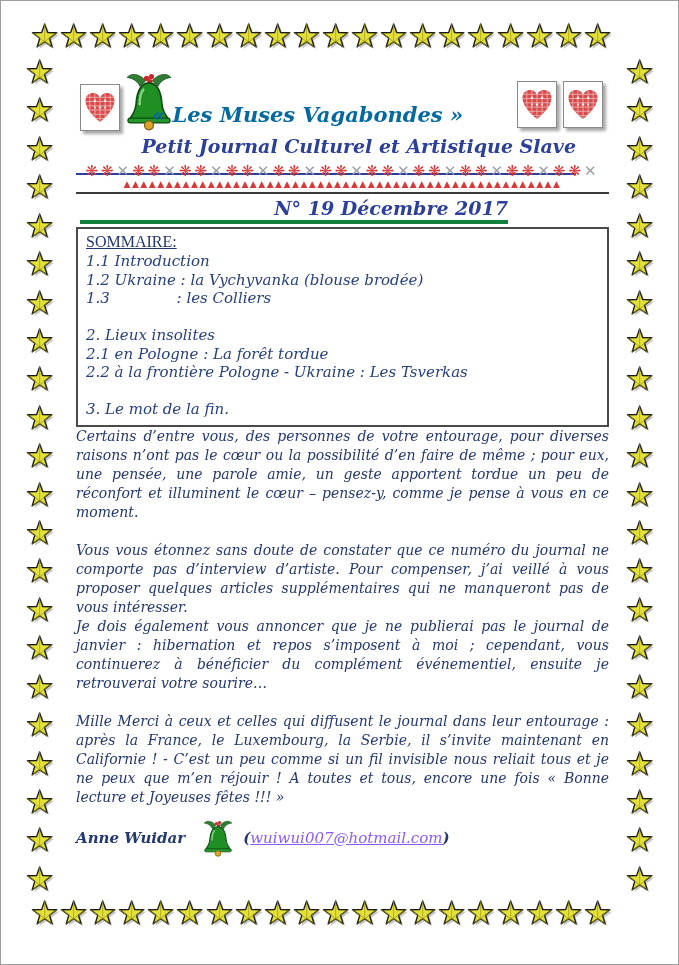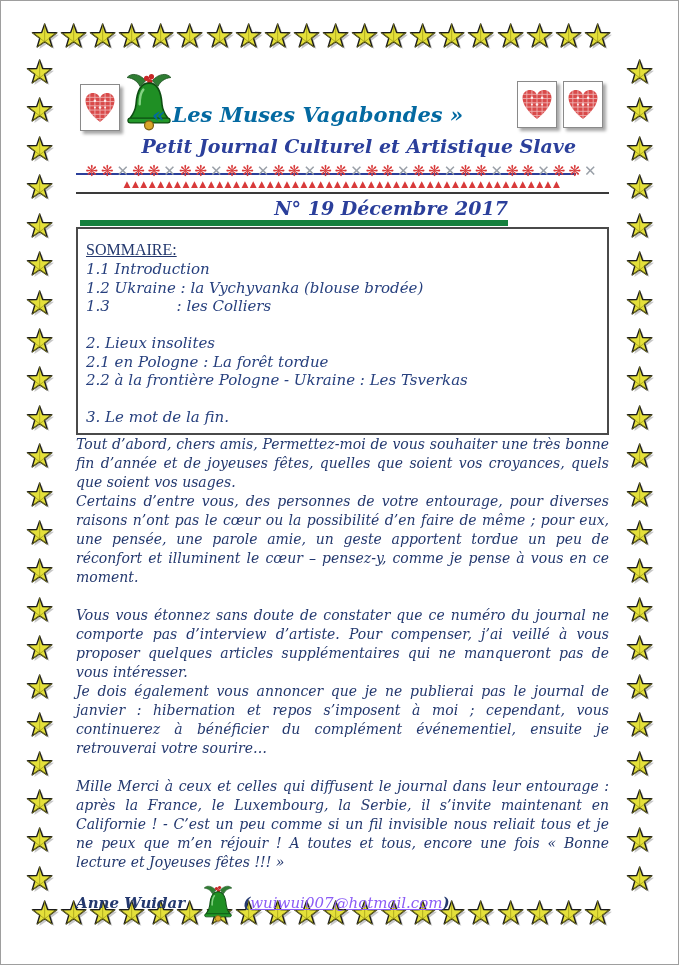--- a/index.html
+++ b/index.html
@@ -26,23 +26,23 @@
   .title{position:absolute;left:0;right:70px;top:31px;text-align:center;
          font-style:italic;font-weight:bold;font-size:21px;color:#0369a1;white-space:nowrap;}
   .subtitle{position:absolute;left:0;top:64px;width:500px;text-align:right;font-style:italic;font-weight:bold;
             font-size:19px;color:#2b3f9b;border-bottom:2px solid #2b3f9b;padding-bottom:16px;white-space:nowrap;}
   .band{position:absolute;left:8px;top:92px;width:517px;text-align:center;}
   .band-row1{display:block;font-size:15px;line-height:16px;letter-spacing:3px;white-space:nowrap;overflow:hidden;height:17px;}
   .m-red{color:#d83a3a;} .m-grey{color:#9aa0a8;}
   .band-row2{display:block;color:#d83a3a;font-size:9px;line-height:9px;letter-spacing:1.5px;white-space:nowrap;overflow:hidden;height:10px;}
   .rule1{position:absolute;left:0;top:121px;width:100%;border-top:2px solid #3a3a3a;}
   .issue{position:absolute;left:4px;top:126px;width:428px;text-align:right;font-style:italic;font-weight:bold;
-         font-size:19px;color:#2b3f9b;border-bottom:6px solid #15803d;padding-bottom:1px;white-space:nowrap;}
-  
-  .sommaire{margin-top:4px;border:2px solid #4a4a4a;padding:11px 8px 6px 8px;}
+         font-size:19px;color:#2b3f9b;border-bottom:4px solid #15803d;padding-bottom:1px;white-space:nowrap;}
+  
+  .sommaire{margin-top:4px;border:2px solid #4a4a4a;padding:3px 8px 6px 8px;}
   .som-heading{font-family:"Liberation Serif",serif;font-size:16px;color:#23386e;text-decoration:underline;line-height:20px;}
   .som-line{font-style:italic;font-size:15px;color:#27407e;line-height:18.5px;white-space:pre-wrap;}
   
   .body-par{margin:0;text-align:justify;font-style:italic;font-size:14px;line-height:19px;color:#23386e;}
   .body-par.gap{margin-bottom:19px;}
   
   .signature{margin-top:12px;display:flex;align-items:center;font-style:italic;font-weight:bold;font-size:15px;color:#23386e;}
   .bell-small{width:34px;height:38px;margin:0 8px 0 16px;}
   .email{color:#8b5cf6;text-decoration:underline;font-weight:normal;cursor:pointer;}
   .paren{font-weight:bold;}
@@ -394,21 +394,20 @@
           <div class="som-line">&nbsp;</div>
           <div class="som-line">2. Lieux insolites</div>
           <div class="som-line">2.1 en Pologne : La forêt tordue</div>
           <div class="som-line">2.2 à la frontière Pologne - Ukraine : Les Tsverkas</div>
           <div class="som-line">&nbsp;</div>
           <div class="som-line">3. Le mot de la fin.</div>
         </div>
     </div>
 
     <div>
-        <p class="body-par">Tout d’abord, chers amis, Permettez-moi de vous souhaiter une très bonne fin d’année et de joyeuses fêtes, quelles que soient vos croyances, quels que soient vos usages.</p>
         <p class="body-par gap">Certains d’entre vous, des personnes de votre entourage, pour diverses raisons n’ont pas le cœur ou la possibilité d’en faire de même ; pour eux, une pensée, une parole amie, un geste apportent tordue un peu de réconfort et illuminent le cœur – pensez-y, comme je pense à vous en ce moment.</p>
         <p class="body-par">Vous vous étonnez sans doute de constater que ce numéro du journal ne comporte pas d’interview d’artiste. Pour compenser, j’ai veillé à vous proposer quelques articles supplémentaires qui ne manqueront pas de vous intéresser.</p>
         <p class="body-par gap">Je dois également vous annoncer que je ne publierai pas le journal de janvier : hibernation et repos s’imposent à moi ; cependant, vous continuerez à bénéficier du complément événementiel, ensuite je retrouverai votre sourire…</p>
         <p class="body-par">Mille Merci à ceux et celles qui diffusent le journal dans leur entourage : après la France, le Luxembourg, la Serbie, il s’invite maintenant en Californie ! - C’est un peu comme si un fil invisible nous reliait tous et je ne peux que m’en réjouir ! A toutes et tous, encore une fois « Bonne lecture et Joyeuses fêtes !!! »</p>
       </div>
 
     <div class="signature">
       <span>Anne Wuidar</span>
       <svg class="bell-small" viewBox="0 0 64 74">
           <use href="#sym-bell"></use>

